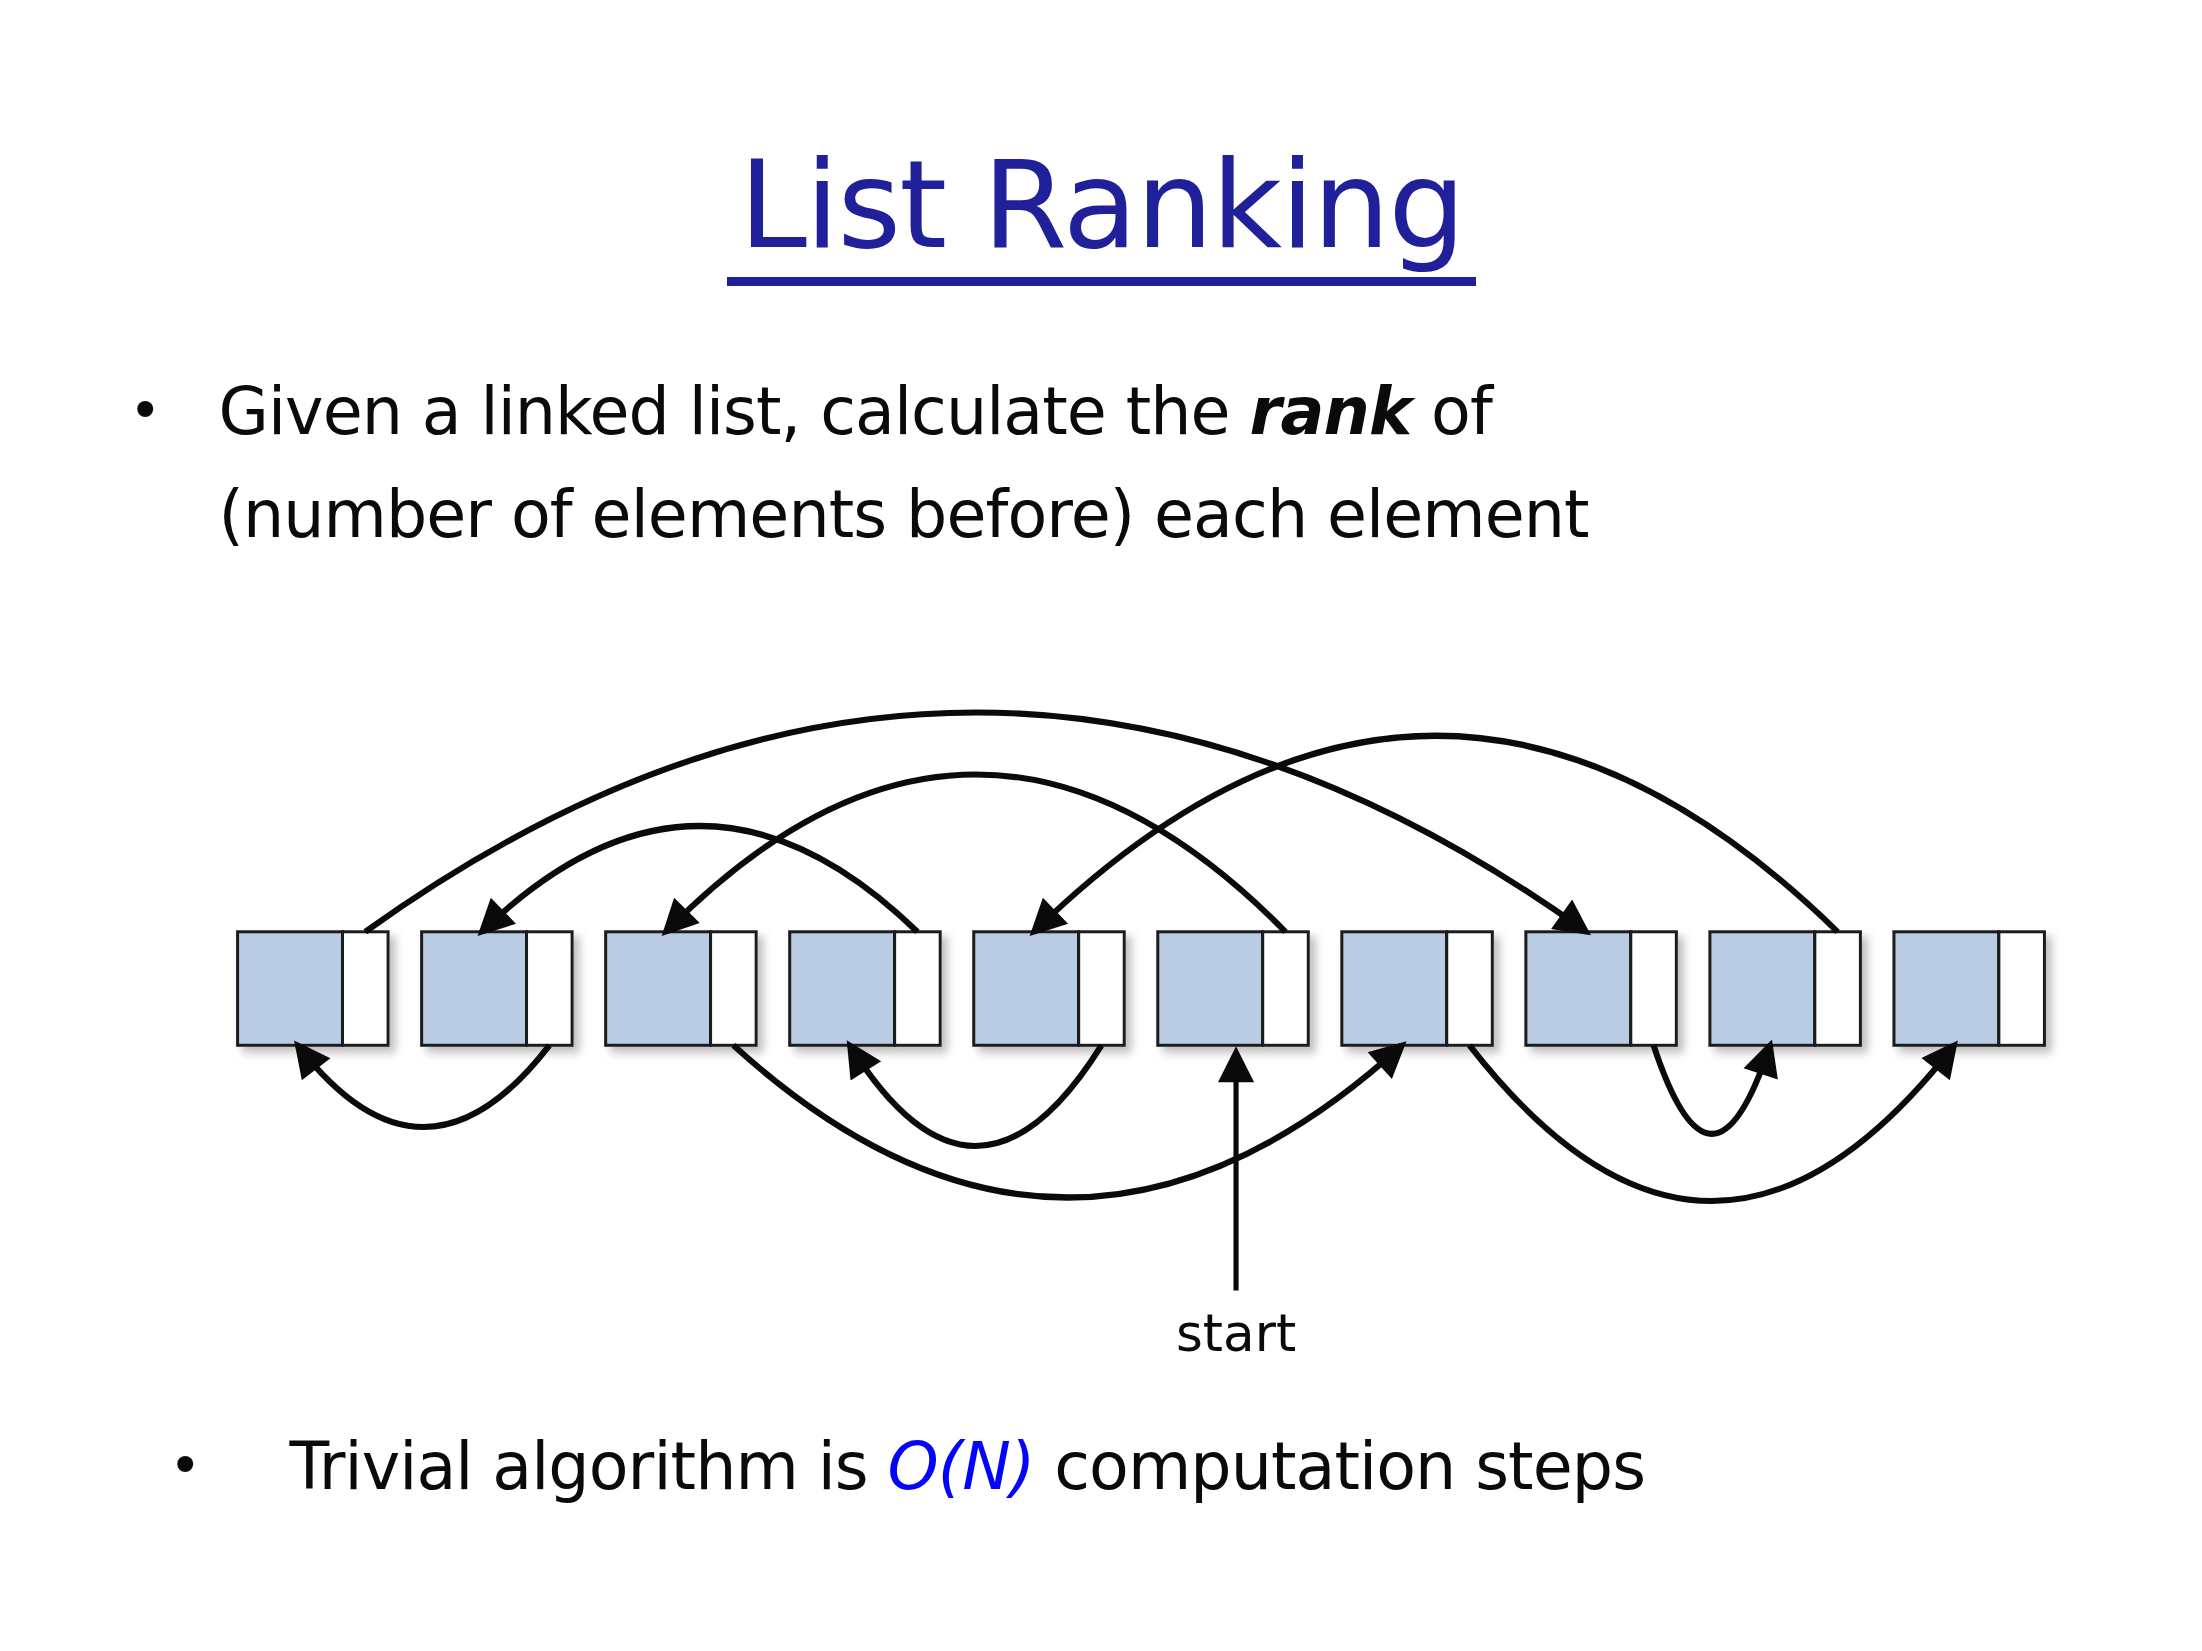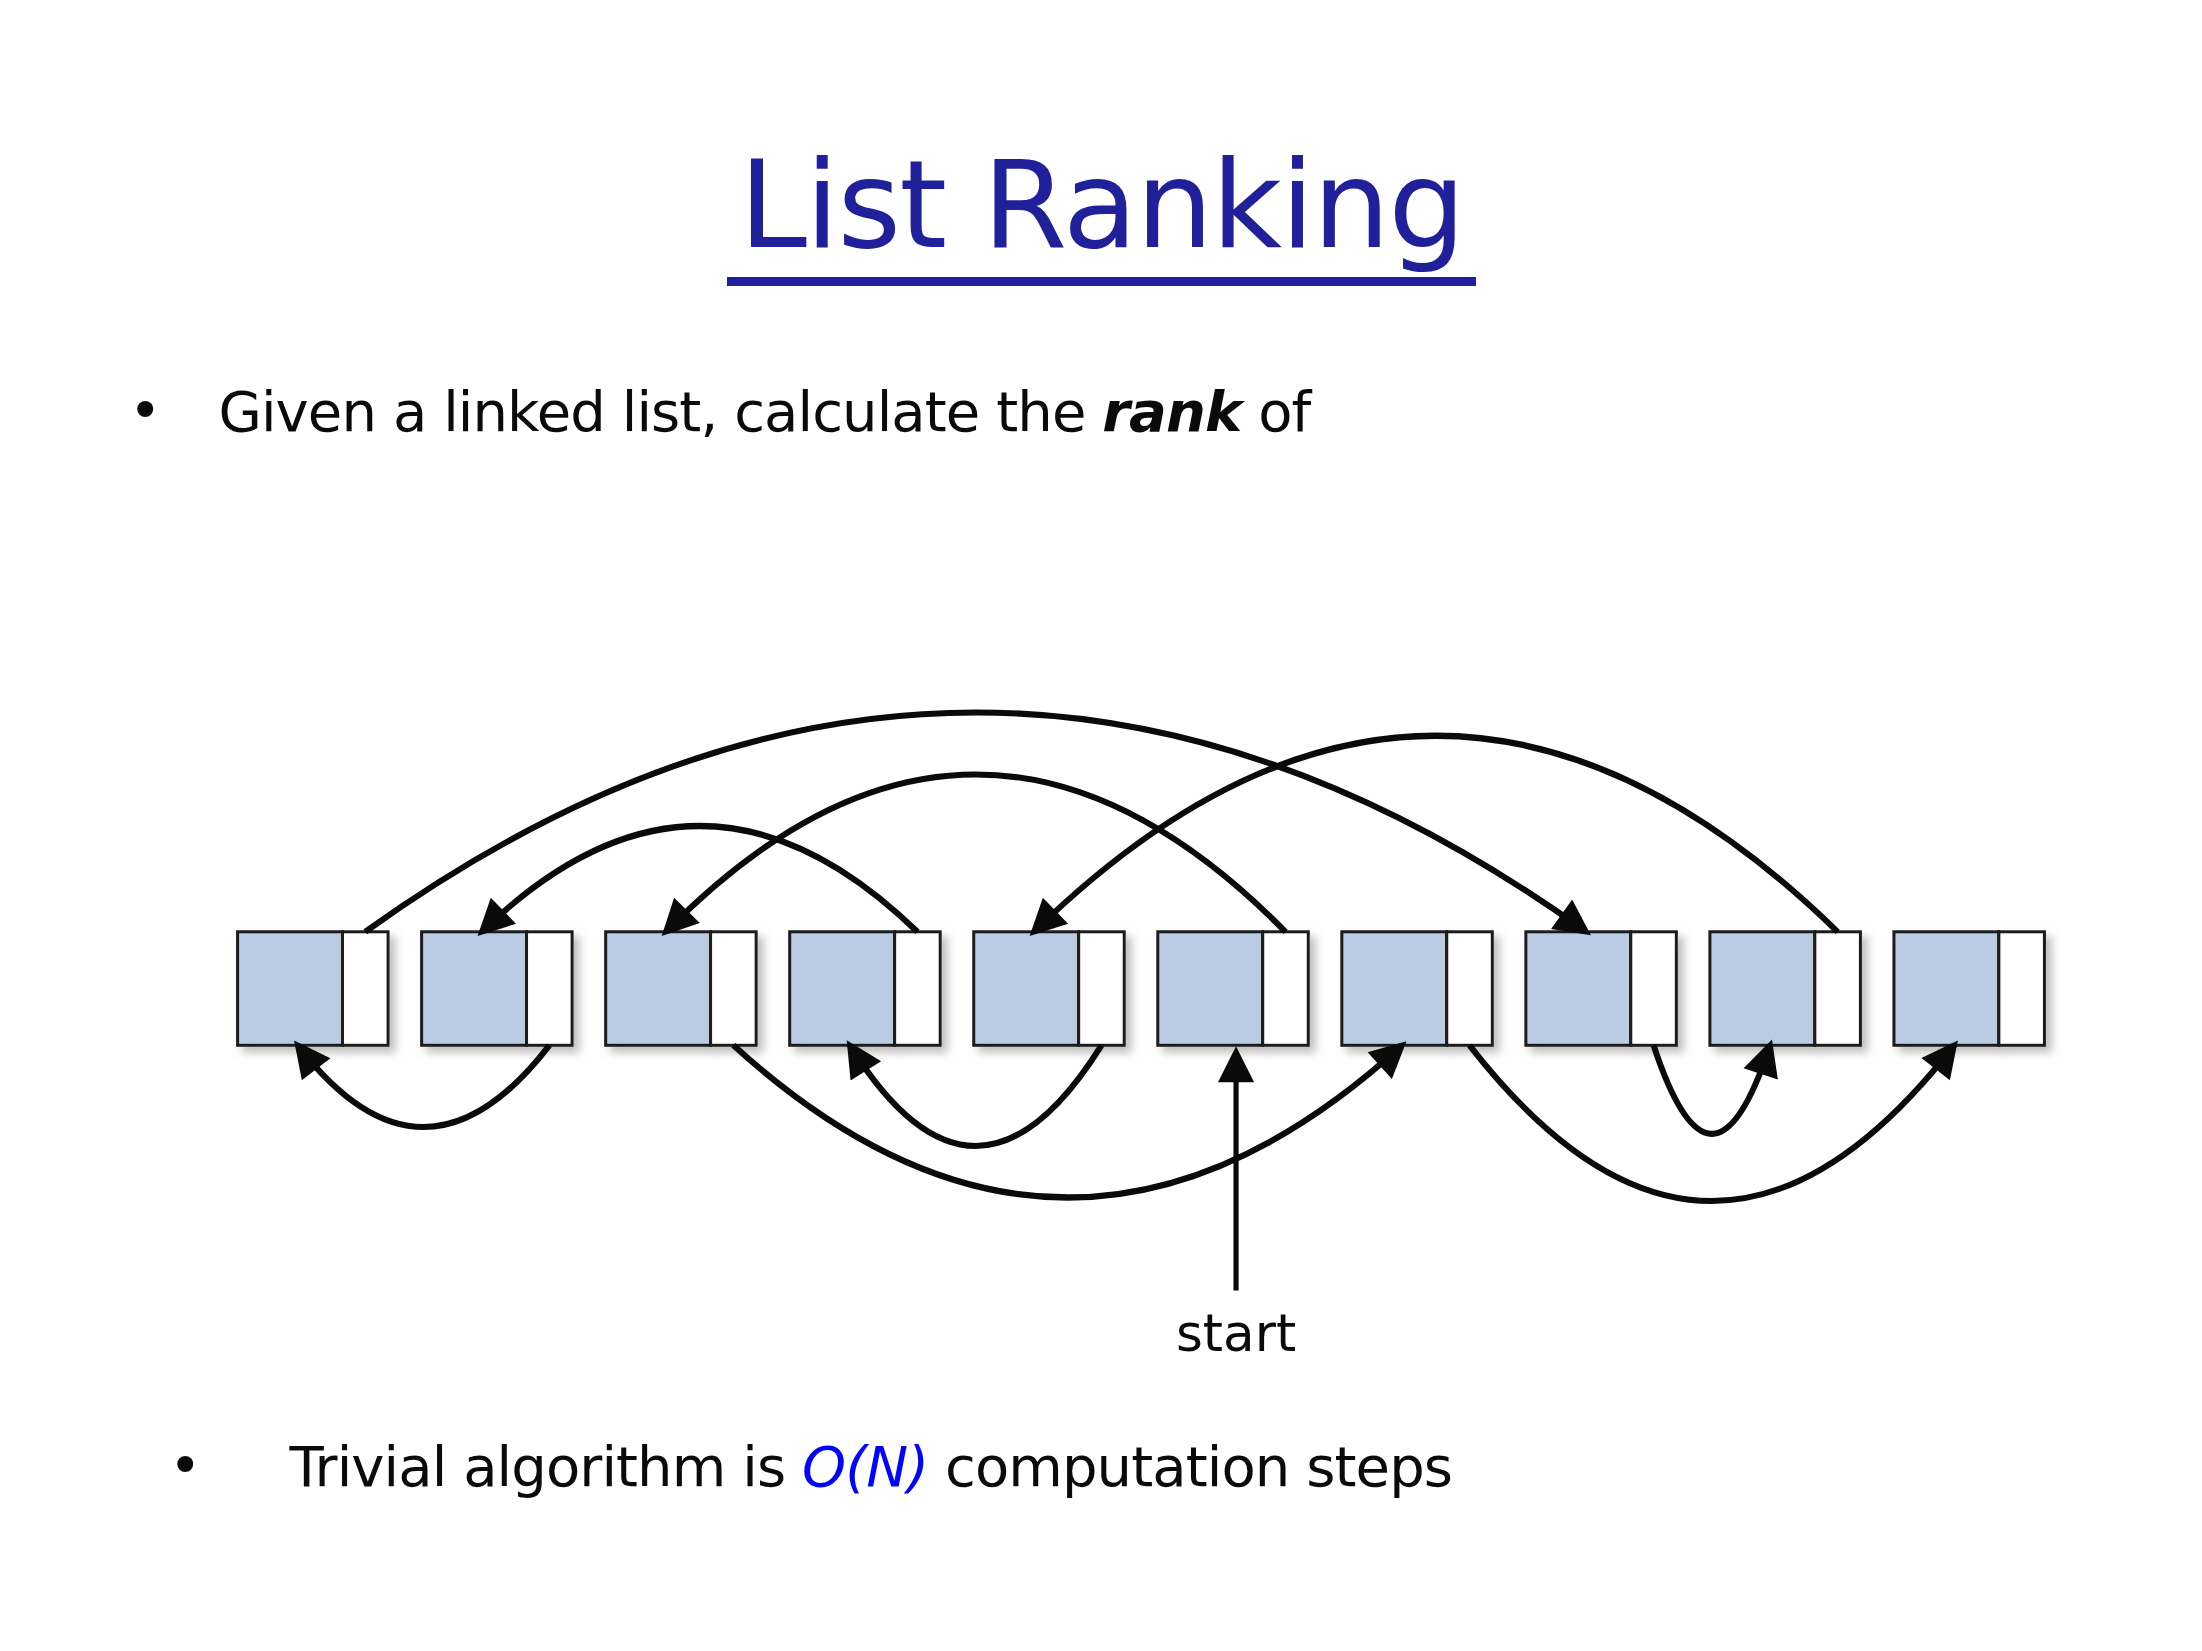--- a/index.html
+++ b/index.html
@@ -39,21 +39,21 @@
     display: flex;
     align-items: flex-start;
   }
   .bullet-dot {
     font-size: 55px;
     line-height: 103px;
     color: #0a0a0a;
     flex: 0 0 auto;
   }
   .bullet-text {
-    font-size: 56px;
+    font-size: 65px;
     line-height: 103px;
     color: #0a0a0a;
     letter-spacing: -0.9px;
   }
   #bullet1 { top: 360px; left: 129px; width: 1979px; }
   #bullet1 .bullet-text { margin-left: 57px; }
   #bullet2 { top: 1415px; left: 169px; width: 1979px; }
   #bullet2 .bullet-text { margin-left: 88px; }
   .bold-italic { font-weight: bold; font-style: italic; }
   .blue-math { color: #0404fa; font-style: italic; }
@@ -75,21 +75,21 @@
 
 <div class="slide">
 
   <div class="title-wrap">
     <span class="title">List Ranking</span>
   </div>
 
   <div class="bullet-row" id="bullet1">
     <span class="bullet-dot">•</span>
     <span class="bullet-text"><span>Given a linked list, calculate the </span><span class="bold-italic">rank</span><span> of</span><br>
-    </span>
+    <span>(number of elements before) each element</span></span>
   </div>
 
   <div id="diagram">
     <svg id="diagram-svg" width="2203" height="774" viewBox="0 0 2560 900" xmlns="http://www.w3.org/2000/svg">
       <defs>
         <marker id="arrowhead" viewBox="0 0 12 12" refX="10" refY="6" markerWidth="46" markerHeight="42" markerUnits="userSpaceOnUse" orient="auto">
           <path d="M0,0 L12,6 L0,12 z" fill="#0a0a0a"></path>
         </marker>
         <filter id="nodeshadow" x="-20%" y="-20%" width="160%" height="160%">
           <feDropShadow dx="7" dy="7" stdDeviation="5" flood-color="#8a8a8a" flood-opacity="0.55"></feDropShadow>

